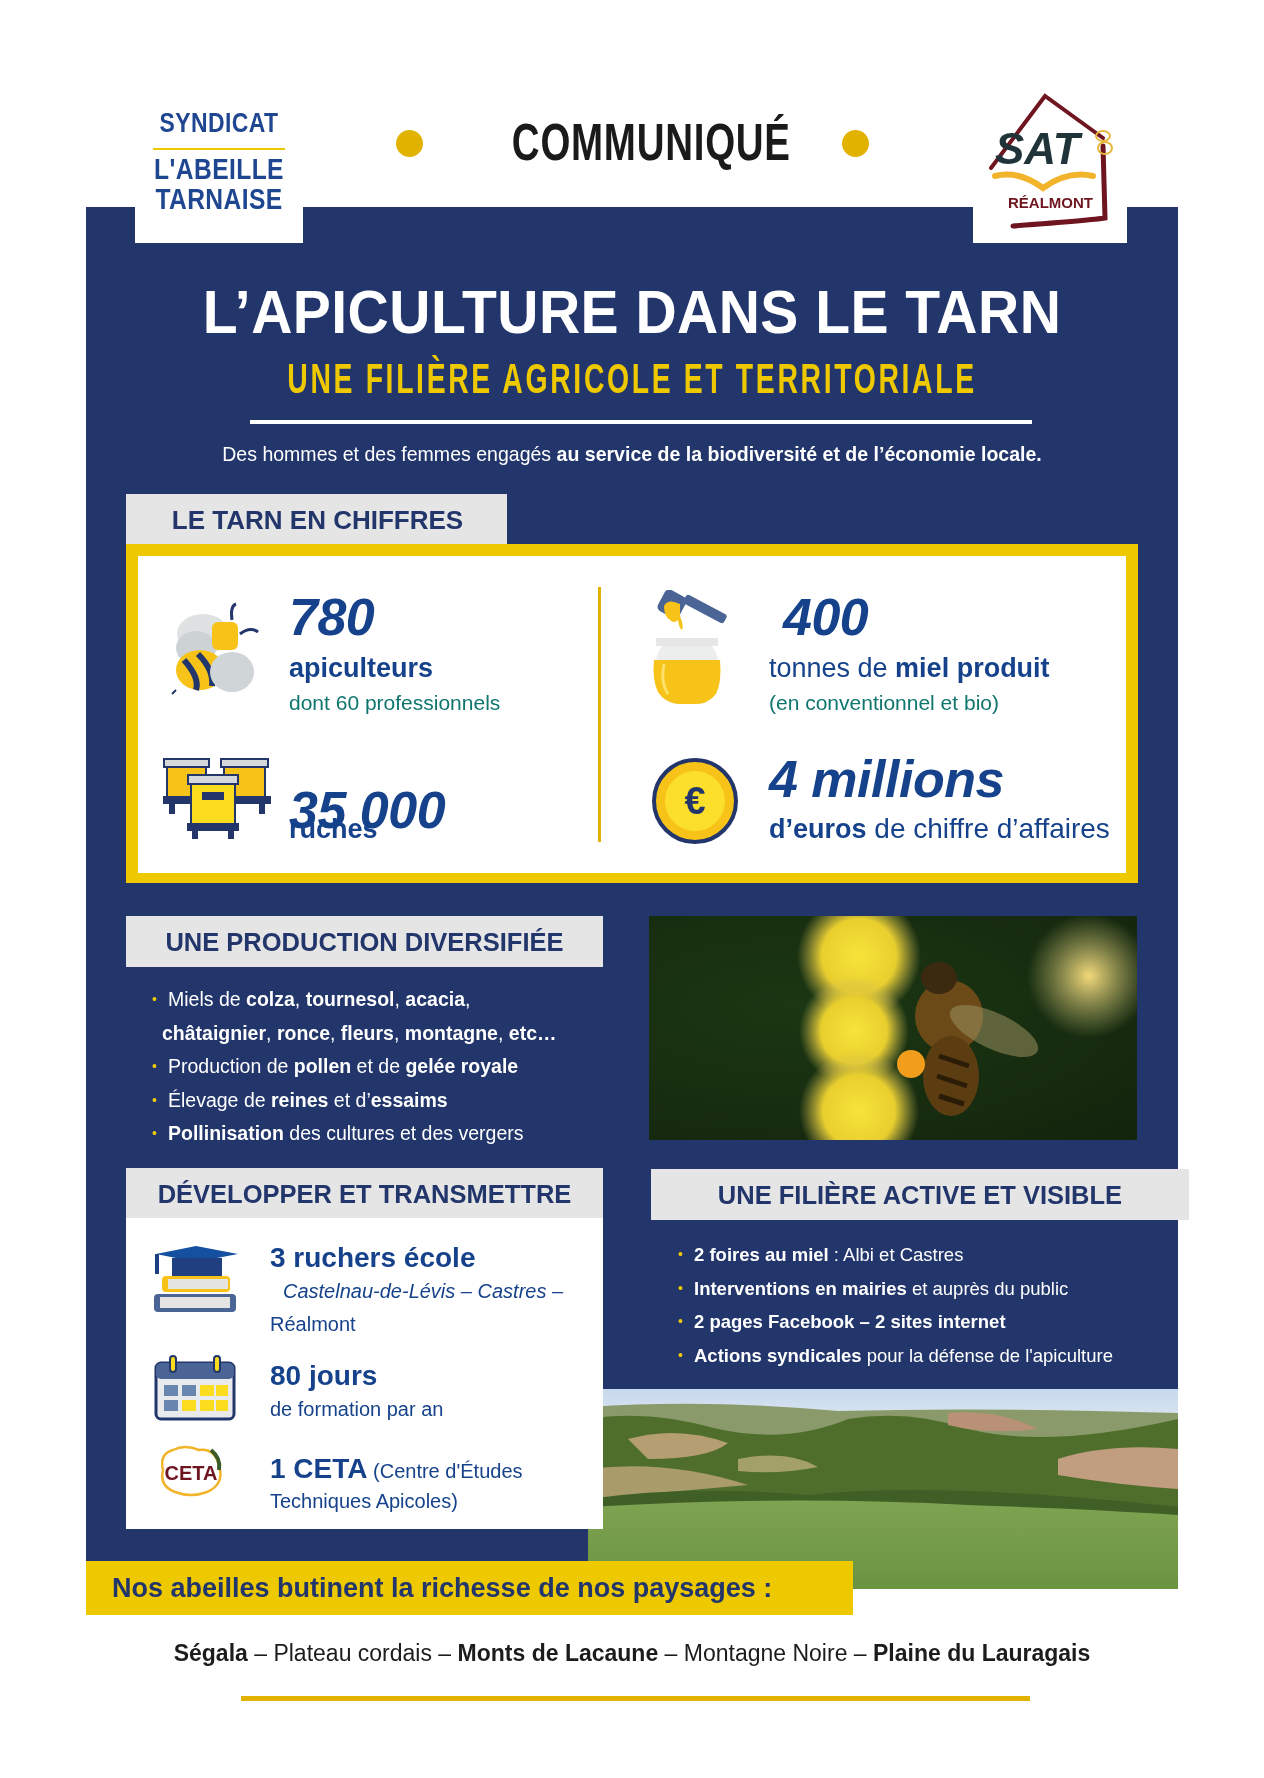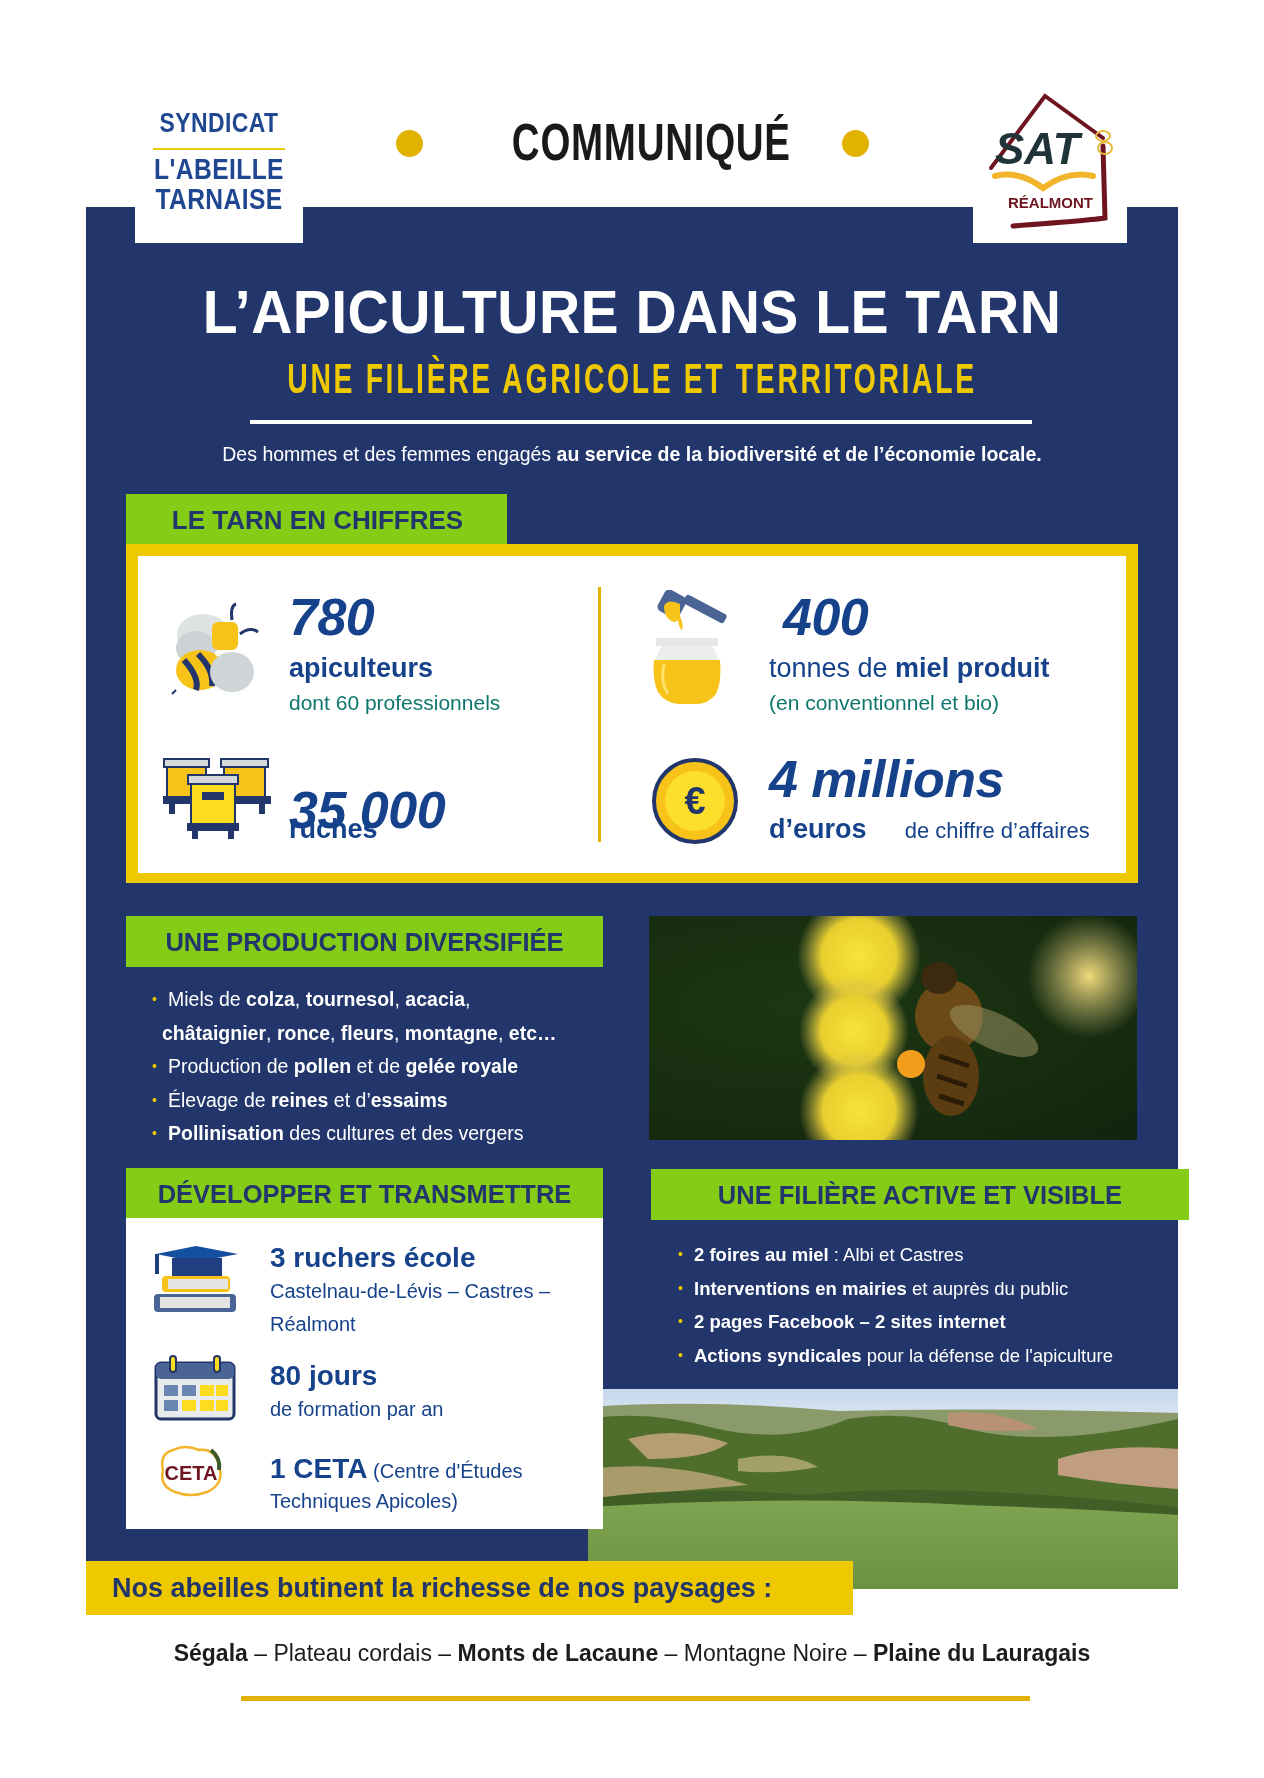--- a/index.html
+++ b/index.html
@@ -15,21 +15,21 @@
   .logo-left-text { position:absolute; left:0; width:100%; text-align:center; font-family:"Liberation Sans", sans-serif; font-weight:bold; color:#1f4690; transform:scaleX(0.82); letter-spacing:0.5px; }
   .communique { position:absolute; left:470px; top:112px; width:322px; text-align:center; font-size:52px; font-weight:bold; color:#1a1a1a; transform:scaleX(0.74); letter-spacing:1px; line-height:60px; }
   .dot { position:absolute; width:27px; height:27px; border-radius:50%; background:#e1b300; }
 
   .main-title { position:absolute; left:86px; width:1092px; top:280px; text-align:center; color:#fff; font-weight:bold; font-size:62px; line-height:64px; letter-spacing:0.5px; transform:scaleX(0.92); }
   .sub-title { position:absolute; left:86px; width:1092px; top:355px; text-align:center; color:#eec900; font-weight:bold; font-size:43px; line-height:46px; letter-spacing:4px; transform:scaleX(0.66); }
   .rule-white { position:absolute; left:250px; top:420px; width:782px; height:4px; background:#ffffff; }
   .tagline { position:absolute; left:86px; width:1092px; top:440px; text-align:center; color:#fff; font-size:21px; line-height:28px; transform:scaleX(0.93); }
   .tagline b { font-weight:bold; }
 
-  .section-head { position:absolute; background:#84cc16; color:#22366b; font-weight:bold; text-align:center; white-space:nowrap; }
+  .section-head { position:absolute; background:#e5e5e5; color:#22366b; font-weight:bold; text-align:center; white-space:nowrap; }
   .stat-num { position:absolute; color:#15428b; font-weight:bold; font-size:52px; line-height:54px; letter-spacing:-0.5px;font-style:italic; }
   .stat-main { position:absolute; color:#15428b; font-size:27px; line-height:30px; white-space:nowrap; }
   .stat-main b { font-weight:bold; }
   .stat-sub { position:absolute; color:#0f766e; font-size:21px; line-height:26px; white-space:nowrap; }
 
   .bullets { position:absolute; list-style:none; color:#fff; font-size:19.5px; }
   .bullets li { position:relative; padding-left:16px; height:33.5px; line-height:33.5px; white-space:nowrap; }
   .bullets li .b { position:absolute; left:0; top:0; color:#eec900; font-size:14px; }
   .bullets li strong { font-weight:bold; }
   .bullets li.cont { padding-left:10px; }
@@ -139,21 +139,21 @@
 <div class="stat-sub" style="left:769px;top:690px;">(en conventionnel et bio)</div>
 
 <div class="abs" style="left:651px;top:757px;width:88px;height:88px;">
   <svg width="88" height="88" viewBox="0 0 88 88">
     <circle cx="44" cy="44" r="41" fill="#f7c318" stroke="#22366b" stroke-width="4"></circle>
     <circle cx="44" cy="44" r="30" fill="#fbdf2b"></circle>
     <text x="44" y="57" text-anchor="middle" font-family="Liberation Sans, sans-serif" font-weight="bold" font-size="38" fill="#22366b">€</text>
   </svg>
 </div>
 <div class="stat-num" style="left:769px;top:752px;">4 millions</div>
-<div class="stat-main" style="left:769px;top:814px;"><b>d’euros</b><span style="font-size:22px;margin-left:32px;"> de chiffre d’affaires</span></div>
+<div class="stat-main" style="left:769px;top:814px;"><b>d’euros</b><span style="font-size:28px;"> de chiffre d’affaires</span></div>
 
 <div class="section-head" style="left:126px;top:916px;width:477px;height:51px;line-height:52px;font-size:25.5px;">UNE PRODUCTION DIVERSIFIÉE</div>
 <ul class="bullets" style="left:152px;top:983px;width:460px;">
   <li><span class="b">•</span><span>Miels de </span><strong>colza</strong><span>, </span><strong>tournesol</strong><span>, </span><strong>acacia</strong><span>,</span></li>
   <li class="cont"><strong>châtaignier</strong><span>, </span><strong>ronce</strong><span>, </span><strong>fleurs</strong><span>, </span><strong>montagne</strong><span>, </span><strong>etc…</strong></li>
   <li><span class="b">•</span><span>Production de </span><strong>pollen</strong><span> et de </span><strong>gelée royale</strong></li>
   <li><span class="b">•</span><span>Élevage de </span><strong>reines</strong><span> et d’</span><strong>essaims</strong></li>
   <li><span class="b">•</span><strong>Pollinisation</strong><span> des cultures et des vergers</span></li>
 </ul>
 
@@ -192,21 +192,21 @@
     <path d="M4 10 L44 2 L86 10 L44 18 Z" fill="#1550a0"></path>
     <rect x="3" y="10" width="4" height="20" fill="#1c3f80"></rect>
     <rect x="20" y="14" width="50" height="18" fill="#1f3f80"></rect>
     <rect x="10" y="32" width="68" height="16" rx="4" fill="#f7c318"></rect>
     <rect x="16" y="35" width="60" height="10" fill="#e4e5e3"></rect>
     <rect x="2" y="50" width="82" height="18" rx="4" fill="#4a6595"></rect>
     <rect x="8" y="53" width="70" height="11" fill="#e4e5e3"></rect>
   </svg>
 </div>
 <div class="dev-title" style="left:270px;top:1242px;">3 ruchers école</div>
-<div class="dev-sub" style="left:270px;top:1275px;">Castelnau-de-Lévis – Castres –</div>
+<div class="dev-sub" style="left:283px;top:1275px;font-style:italic;">Castelnau-de-Lévis – Castres –</div>
 <div class="dev-sub" style="left:270px;top:1308px;">Réalmont</div>
 
 <div class="abs" style="left:154px;top:1355px;width:82px;height:66px;">
   <svg width="82" height="66" viewBox="0 0 82 66">
     <rect x="2" y="8" width="78" height="56" rx="5" fill="#e8eaec" stroke="#22366b" stroke-width="3"></rect>
     <rect x="2" y="8" width="78" height="16" rx="5" fill="#4a6595"></rect>
     <rect x="16" y="1" width="6" height="16" rx="3" fill="#fbdc1f" stroke="#22366b" stroke-width="2"></rect>
     <rect x="60" y="1" width="6" height="16" rx="3" fill="#fbdc1f" stroke="#22366b" stroke-width="2"></rect>
     <rect x="10" y="30" width="14" height="11" fill="#6886b0"></rect>
     <rect x="28" y="30" width="14" height="11" fill="#6886b0"></rect>

